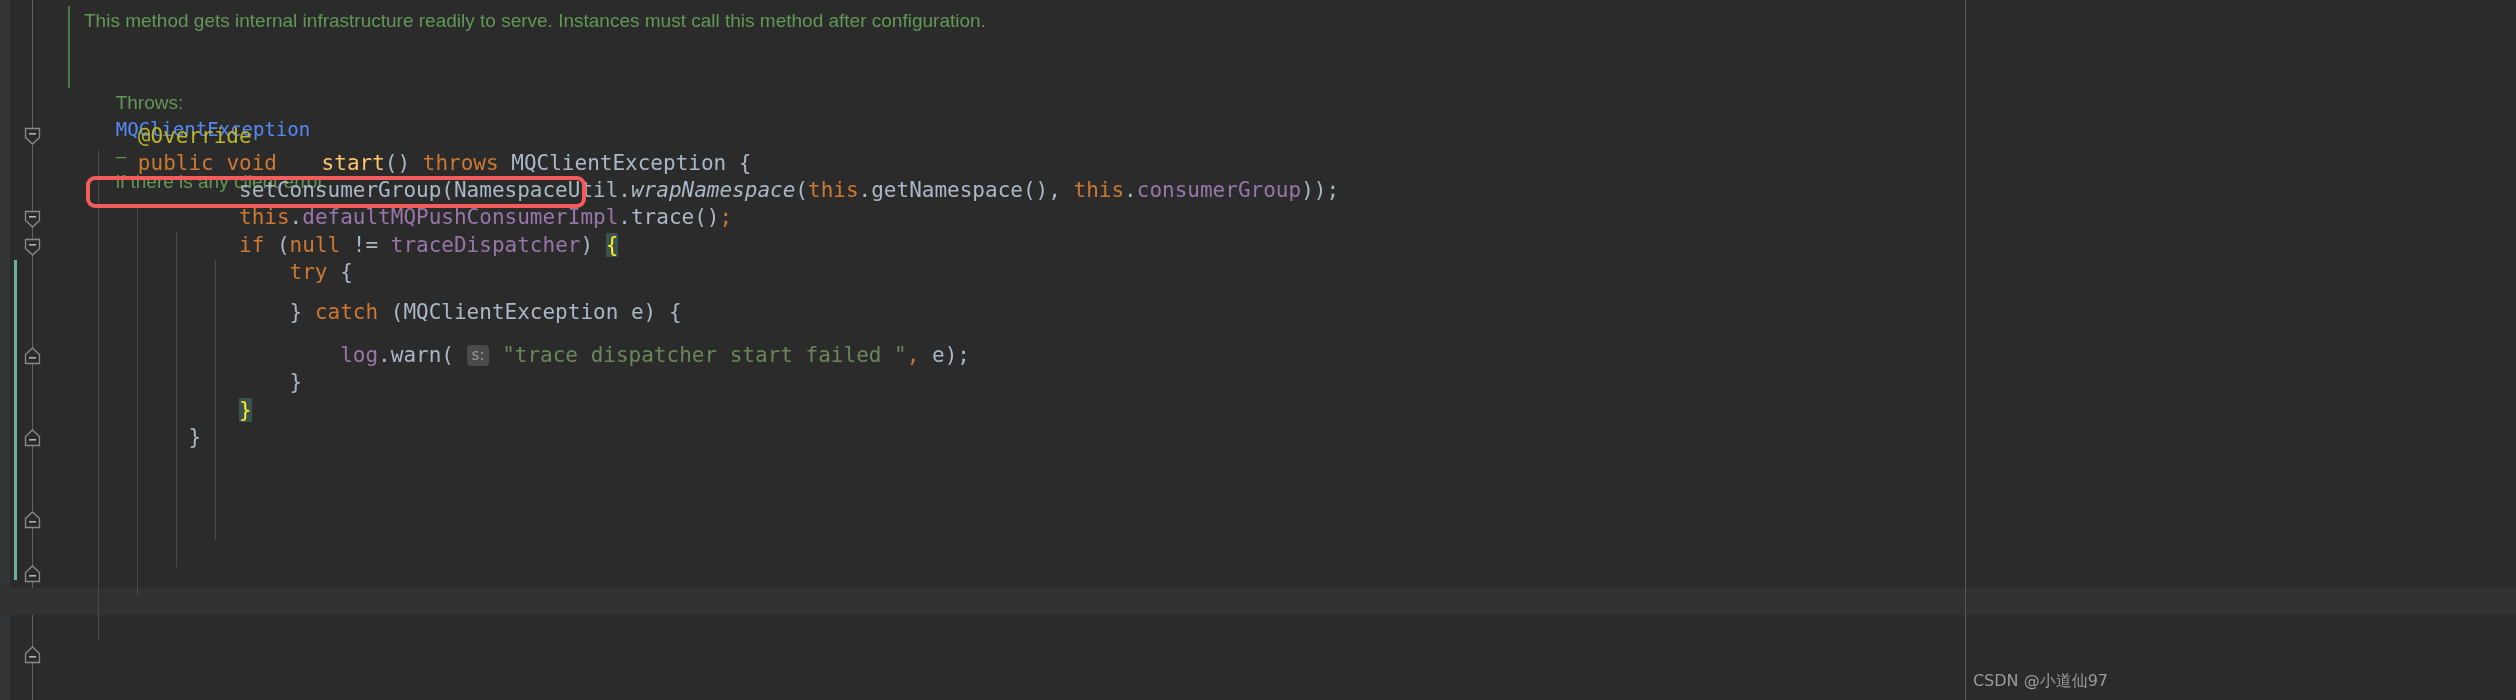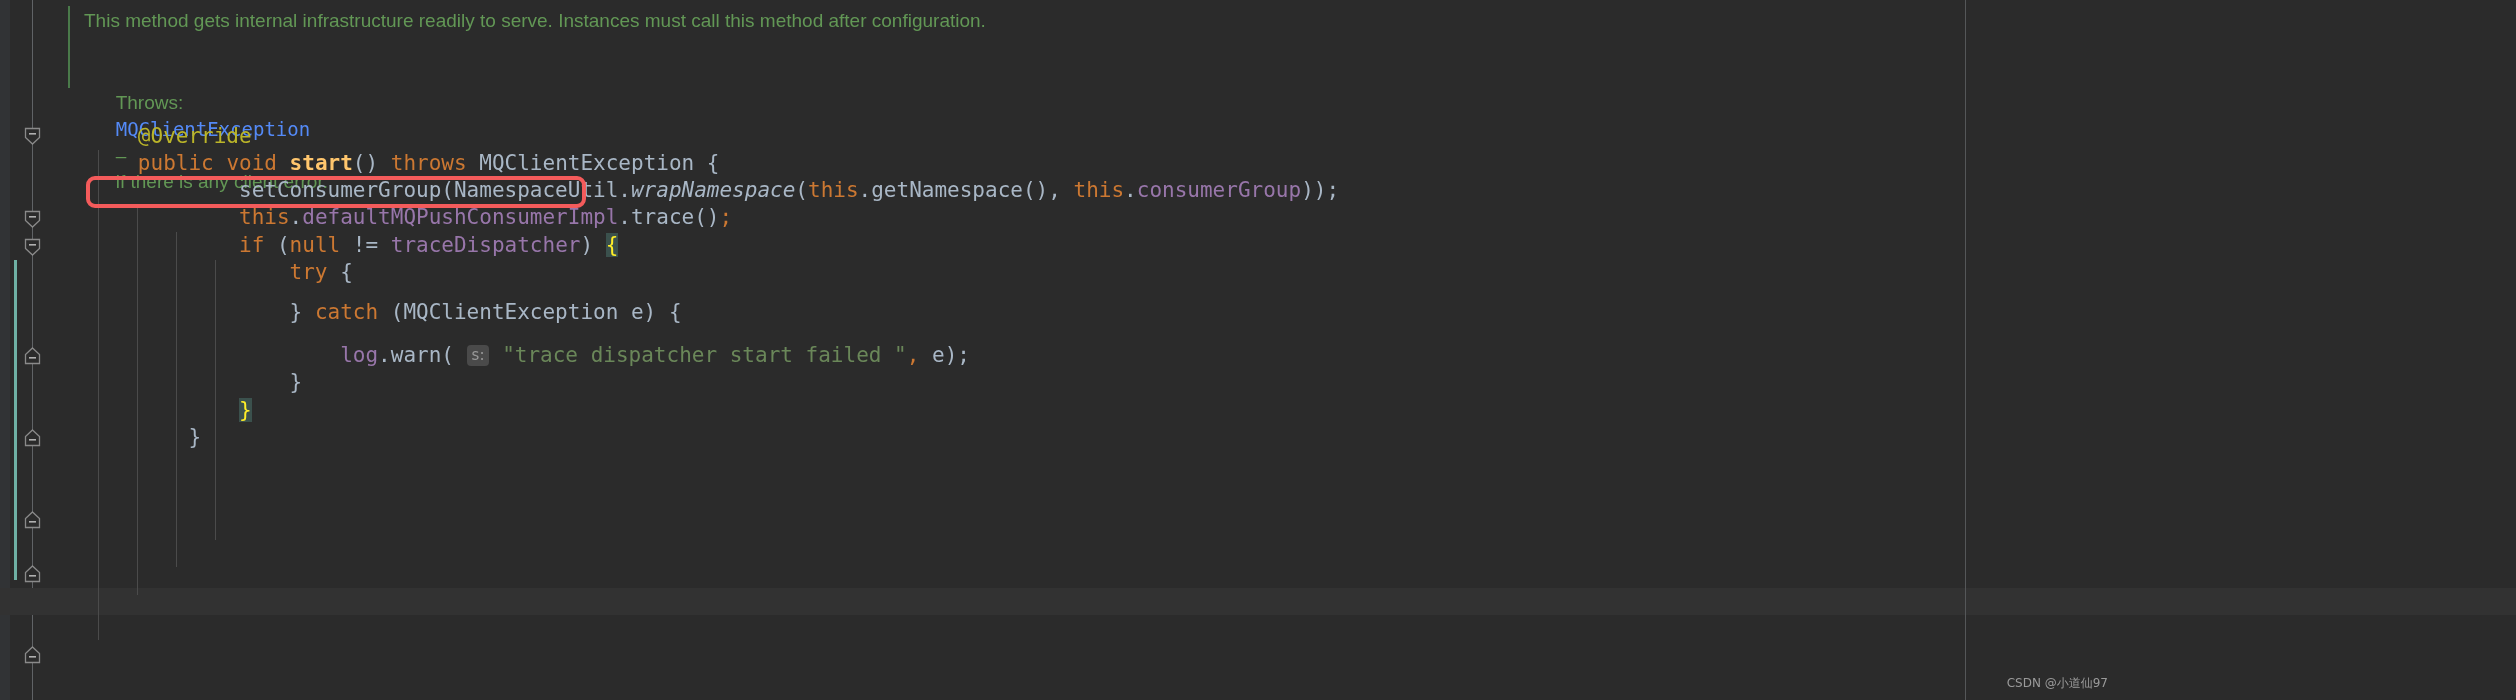--- a/index.html
+++ b/index.html
@@ -122,21 +122,21 @@
     font-size: 19px;
     line-height: 26px;
     color: #629755;
     white-space: pre-wrap;
   }
   .doc-p1 { top: 6px;  width: 1000px; }
   .doc-p2 { top: 62px; width: 1000px; }
 
   
   .kw        { color: #cc7832; }            
-  .kw-b      { color: #ffc66d; font-weight: bold; }  
+  .kw-b      { color: #ffc66d; font-weight: normal; margin-left: 32px; }  
   .anno      { color: #bbb529; }            
   .type      { color: #a9b7c6; }            
   .field     { color: #9876aa; }            
   .call      { color: #a9b7c6; }            
   .str       { color: #6a8759; }            
   .punct     { color: #a9b7c6; }
   .semi      { color: #cc7832; }
   .link      { color: #548af7; }            
   .brace-hl  { background: #3b514d; color: #ffef28; }  
 
@@ -160,21 +160,21 @@
     box-sizing: border-box;
     pointer-events: none;
   }
 
   
   .watermark {
     position: absolute;
     right: 14px;
     bottom: 8px;
     font-family: "DejaVu Sans", "Liberation Sans", sans-serif;
-    font-size: 12px;
+    font-size: 16px;
     color: #9b9b9b;
     white-space: pre;
   }
 </style>
 </head>
 <body>
 
 <div id="editor" style="background: rgb(43, 43, 43);">
 
   <div class="annotation-strip"></div>

